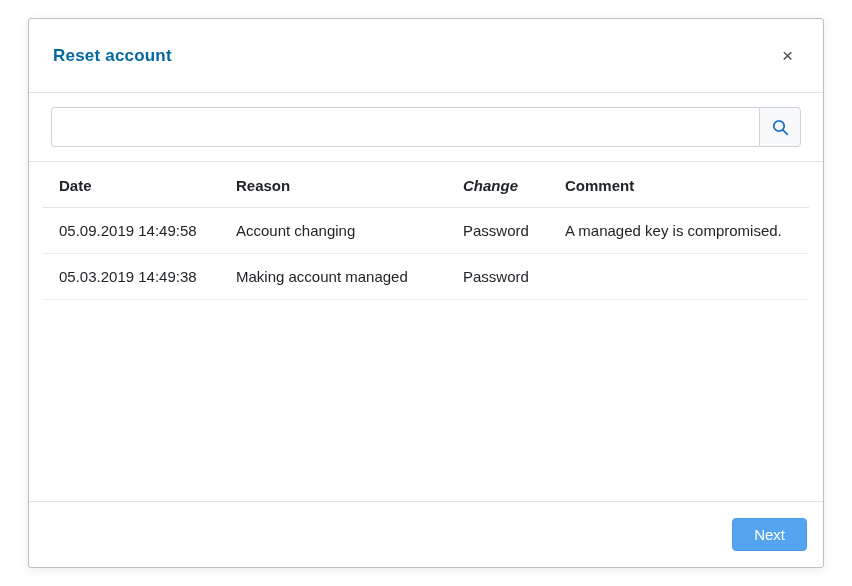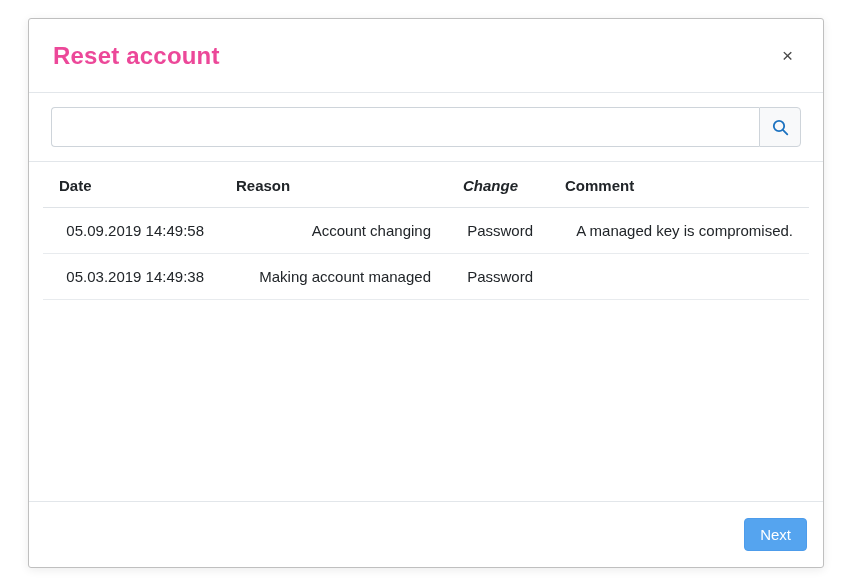--- a/index.html
+++ b/index.html
@@ -30,23 +30,23 @@
     height: 74px;
     flex: 0 0 74px;
     display: flex;
     align-items: center;
     justify-content: space-between;
     padding: 0 24px;
     border-bottom: 1px solid #e2e6ea;
   }
   .modal-title {
     margin: 0;
-    font-size: 24px;
+    font-size: 17px;
     font-weight: 600;
-    color: #ec4899;
+    color: #0369a1;
     letter-spacing: 0.2px;
   }
   .close-btn {
     background: none;
     border: none;
     font-size: 19px;
     line-height: 1;
     color: #4a4a4a;
     cursor: pointer;
     padding: 4px 6px;
@@ -103,42 +103,41 @@
     font-weight: 700;
     padding: 15px 16px 13px 16px;
     border-bottom: 1px solid #dfe3e7;
     white-space: nowrap;
   }
   .log-table td {
     padding: 14px 16px;
     border-bottom: 1px solid #e8ebee;
     vertical-align: middle;
     white-space: nowrap;
-    text-align: right;
   }
   .log-table th.col-date   { width: 177px; }
   .log-table th.col-reason { width: 227px; }
   .log-table th.col-change { width: 102px; font-style: italic; }
   
   .modal-footer {
     flex: 0 0 auto;
     border-top: 1px solid #e2e6ea;
     padding: 16px;
     display: flex;
     justify-content: flex-end;
     align-items: center;
   }
   .next-btn {
     background: #55a4ef;
     border: 1px solid #4d9ceb;
     color: #ffffff;
     font-size: 15px;
     font-family: "Liberation Sans", sans-serif;
     border-radius: 4px;
-    padding: 7px 15px;
+    padding: 7px 21px;
     cursor: pointer;
   }
 </style>
 </head>
 <body>
 
 <div class="modal">
 
   <div class="modal-header">
     <h1 class="modal-title">Reset account</h1>

